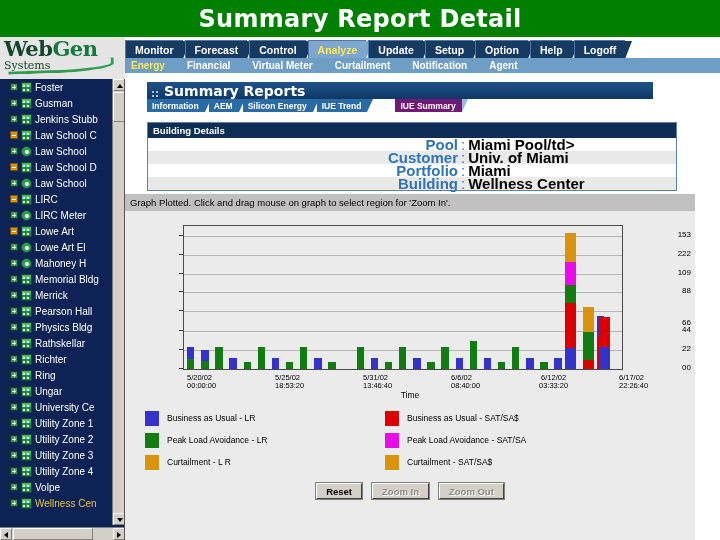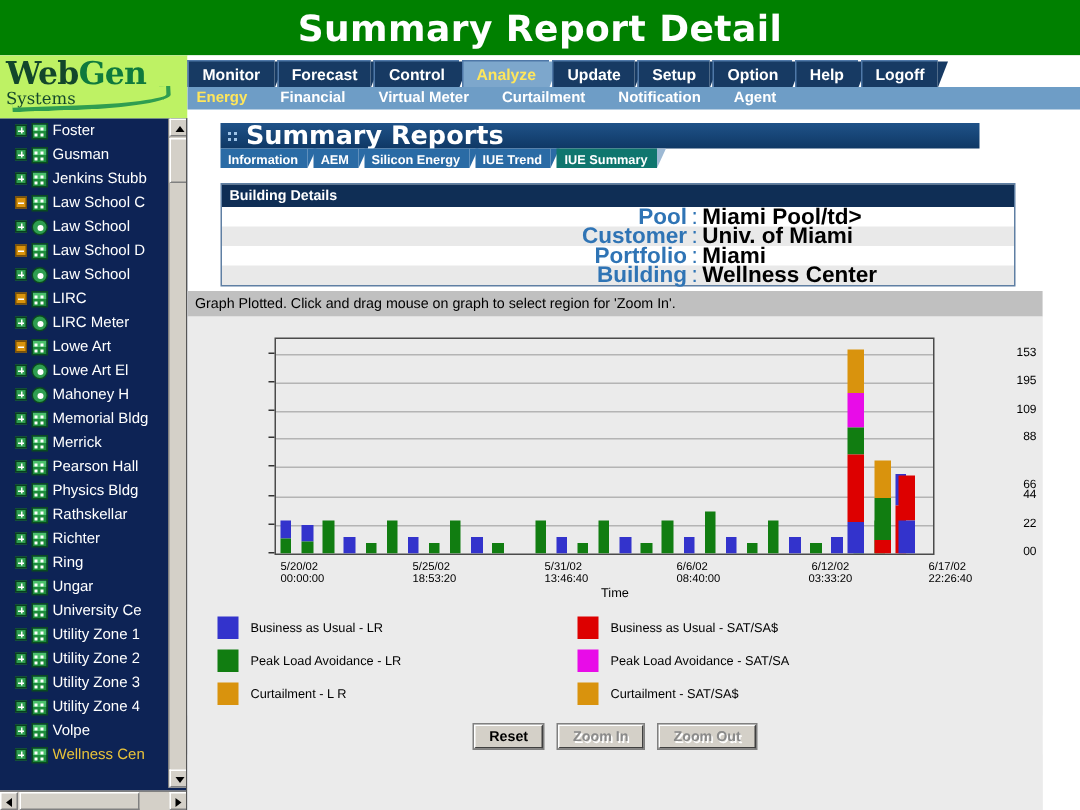--- a/index.html
+++ b/index.html
@@ -24,21 +24,21 @@
 
   
   #app{
     position:absolute; left:0; top:37px; width:720px; height:503px;
     background:#ffffff;
   }
 
   
   #logo-area{
     position:absolute; left:0; top:0; width:125px; height:42px;
-    background:#bef264; padding-left:4px; padding-top:2px;
+    background:#e5e5e5; padding-left:4px; padding-top:2px;
   }
   #logo-area .l1{
     font-family:"DejaVu Serif", serif; font-size:21px; font-weight:bold;
     color:#13472b; letter-spacing:-.5px; line-height:20px;
   }
   #logo-area .l1 .g{ color:#0f7a3d; }
   #logo-area .l2{
     font-family:"DejaVu Serif", serif; font-size:11px; color:#13472b;
     line-height:12px; margin-top:1px;
   }
@@ -184,22 +184,22 @@
   
   #main{
     position:absolute; left:125px; top:42px; width:595px; height:461px;
     background:#ffffff; overflow:hidden;
   }
 
   
   #sr-head{
     position:absolute; left:22px; top:3px; width:506px; height:17px;
     background:linear-gradient(#1f5288 0%, #0f3865 100%);
-    color:#ffffff; font-size:17px; font-weight:bold;
-    display:flex; align-items:center; padding-left:5px;
+    color:#ffffff; font-size:14px; font-weight:bold;
+    display:flex; align-items:flex-end; padding-left:5px;
     font-family:"DejaVu Sans", sans-serif;
   }
   #sr-head .dots{
     display:inline-block; width:8px; height:10px; margin-right:4px; position:relative;
   }
   #sr-head .dots:before{
     content:""; position:absolute; left:0; top:2px; width:2px; height:2px; background:#9fc4e8;
     box-shadow:0 4px 0 #9fc4e8, 4px 0 0 #9fc4e8, 4px 4px 0 #9fc4e8;
   }
   #sr-tabs{
@@ -209,21 +209,21 @@
   .srtab{
     height:13px; background:#2a6ba5; color:#ffffff;
     font-size:8.5px; font-weight:bold;
     display:flex; align-items:center; padding:0 6px 0 5px;
     margin-right:4px; position:relative; white-space:nowrap;
   }
   .srtab:after{
     content:""; position:absolute; right:-6px; top:0; width:0; height:0;
     border-left:6px solid #2a6ba5; border-bottom:13px solid transparent;
   }
-  .srtab.active{ background:#0f766e; color:#ffffff; }
+  .srtab.active{ background:#701a75; color:#ffffff;margin-left:24px; }
   .srtab.active:after{ border-left-color:#9db9d4; }
 
   
   #bd{
     position:absolute; left:22px; top:43px; width:530px;
     border:1px solid #5f7fa3;
     background:#ffffff;
   }
   #bd-title{
     background:#0f2e55; color:#ffffff; font-size:9.5px; font-weight:bold;
@@ -679,21 +679,21 @@
             <div class="ytick" style="top: 133.817px;">22</div>
             <div class="ytickmark" style="top: 137.817px;"></div>
             <div class="ytick" style="top: 114.634px;">44</div>
             <div class="ytickmark" style="top: 118.634px;"></div>
             <div class="ytick" style="top: 108px;">66</div>
             <div class="ytickmark" style="top: 99.4512px;"></div>
             <div class="ytick" style="top: 76.2683px;">88</div>
             <div class="ytickmark" style="top: 80.2683px;"></div>
             <div class="ytick" style="top: 57.9573px;">109</div>
             <div class="ytickmark" style="top: 61.9573px;"></div>
-            <div class="ytick" style="top: 38.7744px;">195</div>
+            <div class="ytick" style="top: 38.7744px;">222</div>
             <div class="ytickmark" style="top: 42.7744px;"></div>
             <div class="ytick" style="top: 19.5915px;">153</div>
             <div class="ytickmark" style="top: 23.5915px;"></div>
           </div>
         <div id="xaxis">
             <div class="xtick" style="left: 62px;">
               <div>5/20/02</div>
               <div>00:00:00</div>
             </div>
             <div class="xtick" style="left: 150px;">

